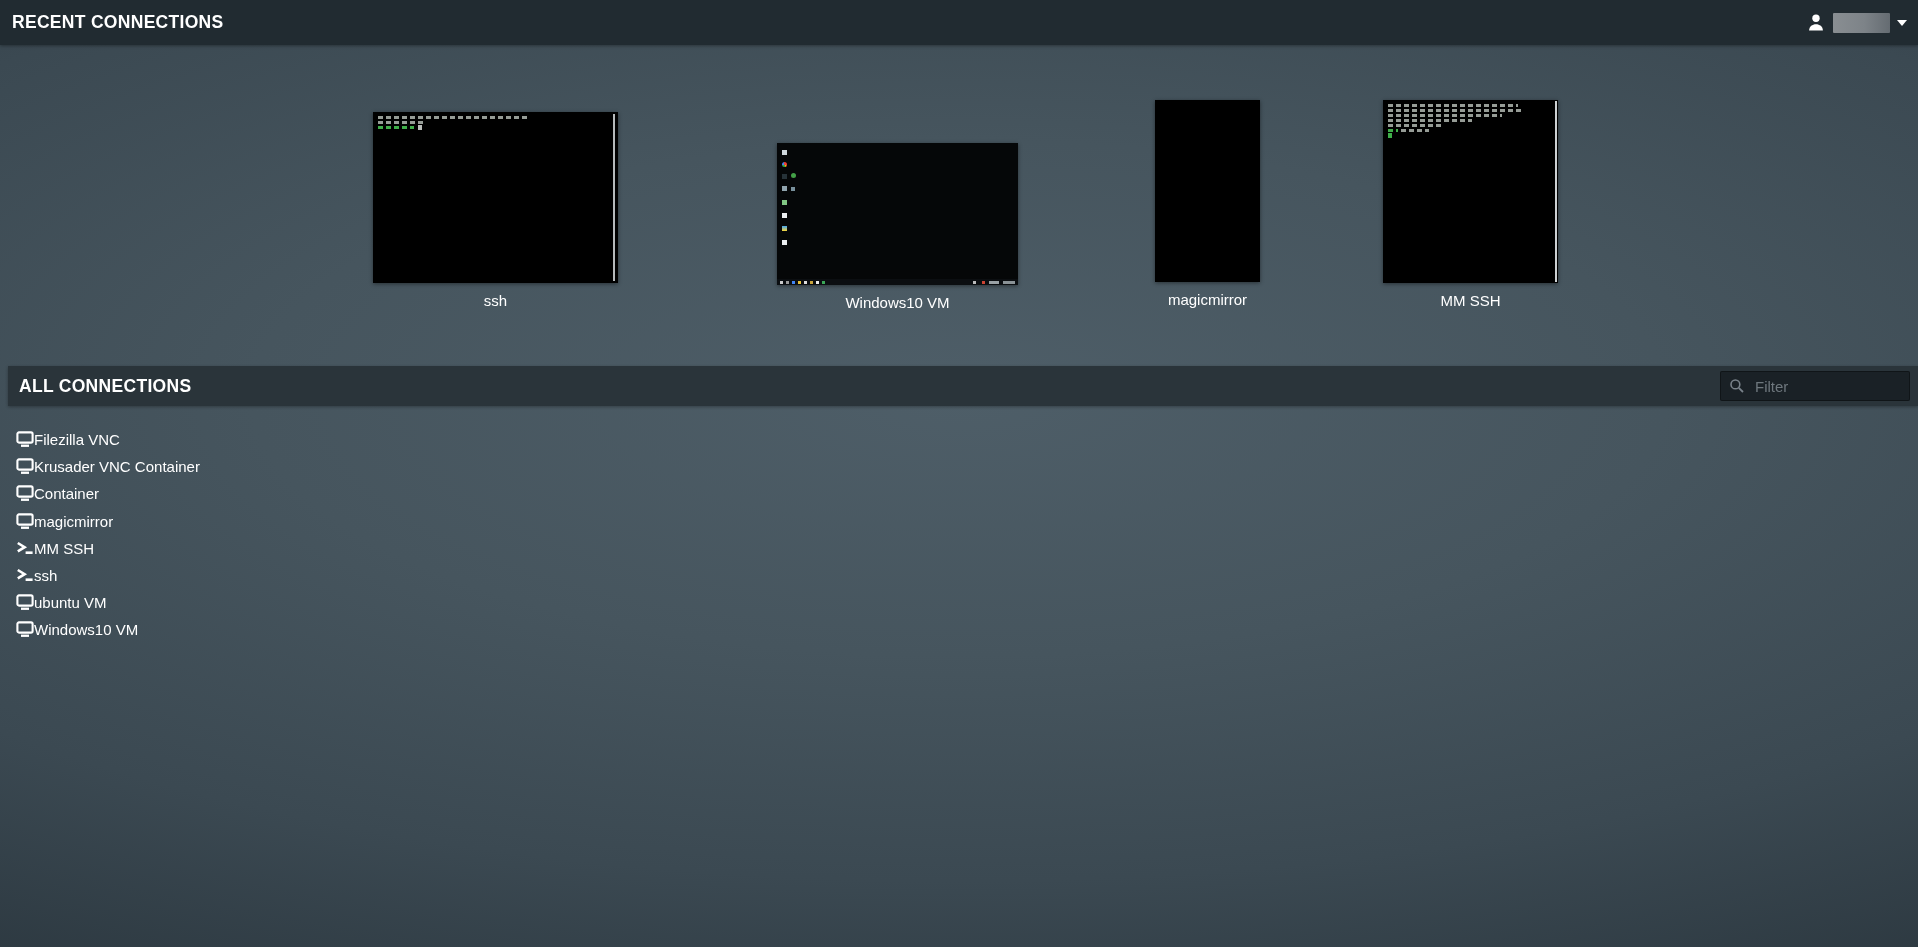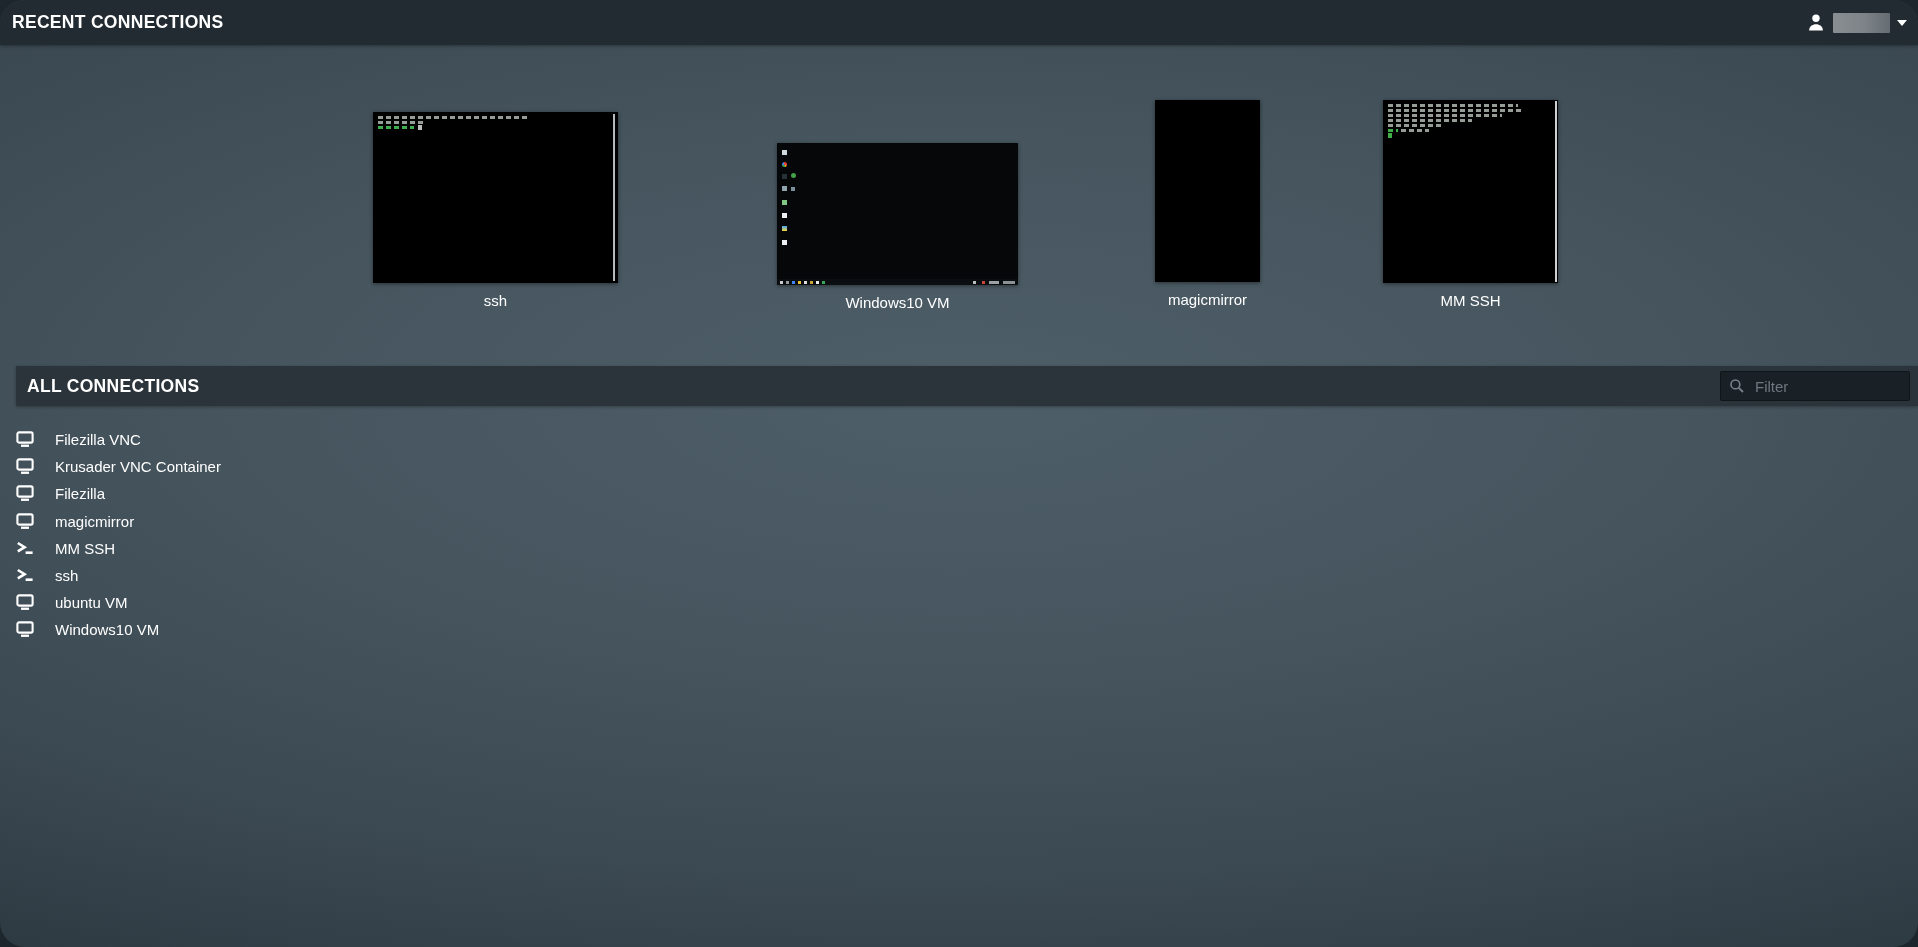--- a/index.html
+++ b/index.html
@@ -1,21 +1,20 @@
 <!DOCTYPE html>
 <html><head>
 <meta charset="utf-8">
 <style>
   html,body{margin:0;padding:0;background:#1c262c;}
   .page{
     position:relative;width:1918px;height:947px;overflow:hidden;
     font-family:"Liberation Sans",sans-serif;
     background:radial-gradient(ellipse 115% 85% at 50% 42%,
       #4e5e68 0%, #46555e 32%, #3b4952 60%, #2c3840 84%, #232e35 100%);
-    border-radius:25px;
   }
   
   .topbar{
     position:absolute;top:0;left:0;right:0;height:45px;
     background:#212b31;box-shadow:0 1px 3px rgba(0,0,0,.35);
     display:flex;align-items:center;justify-content:space-between;
     padding:0 9px;box-sizing:border-box;z-index:5;
   }
   .bar-title{
     margin:0 0 0 3px;color:#ffffff;font-size:17.5px;font-weight:bold;
@@ -44,36 +43,36 @@
     color:#969c96;}
   .tline.green{color:#3fae49;}
   .tcursor{position:absolute;width:4px;height:5px;background:#b9bdb9;}
   .scrollstrip{position:absolute;width:2px;background:#c2c6c8;}
   
   .dicon{position:absolute;width:5px;height:5px;}
   .taskbar{position:absolute;left:0;right:0;bottom:0;height:6px;background:#0b0e11;}
   .tbdot{position:absolute;top:2px;width:3px;height:3px;}
   
   .section-bar{
-    position:absolute;top:366px;left:16px;right:0;height:40px;background:#2a343a;
+    position:absolute;top:366px;left:8px;right:0;height:40px;background:#2a343a;
     box-shadow:0 1px 3px rgba(0,0,0,.3);
     display:flex;align-items:center;justify-content:space-between;
     padding:6px 8px;box-sizing:border-box;z-index:5;
   }
   .filter-box{
     display:flex;align-items:center;width:190px;height:30px;background:#1a2126;
     border-radius:2px;padding:0 9px;box-sizing:border-box;gap:8px;
     box-shadow:inset 0 0 0 1px rgba(0,0,0,.35);
   }
   .filter-input{flex:1;min-width:0;background:transparent;border:none;outline:none;
     color:#cfd6da;font-size:15px;font-family:"Liberation Sans",sans-serif;}
   .filter-input::placeholder{color:#6e777d;opacity:1;}
   
   .conn-list{position:absolute;top:426px;left:16px;list-style:none;margin:0;padding:0;}
-  .conn-item{display:flex;align-items:center;height:27.2px;gap:21px;
+  .conn-item{display:flex;align-items:center;height:27.2px;gap:0;
     color:#ffffff;font-size:15px;cursor:pointer;white-space:nowrap;}
   .conn-icon{display:flex;align-items:center;justify-content:center;width:18px;}
 </style>
 </head>
 <body>
 
 <div class="page">
 
   <div class="topbar">
     <h1 class="bar-title">RECENT CONNECTIONS</h1>
@@ -182,21 +181,21 @@
       </span>
       <span>Krusader VNC Container</span>
     </li>
     <li class="conn-item">
       <span class="conn-icon">
         <svg width="18" height="17" viewBox="0 0 18 17">
             <rect x="1.4" y="1.4" width="15.2" height="10.2" rx="1.6" fill="none" stroke="#fff" stroke-width="2.1"></rect>
             <rect x="5" y="13.6" width="8" height="2.3" fill="#fff"></rect>
           </svg>
       </span>
-      <span>Filezilla</span>
+      <span>Container</span>
     </li>
     <li class="conn-item">
       <span class="conn-icon">
         <svg width="18" height="17" viewBox="0 0 18 17">
             <rect x="1.4" y="1.4" width="15.2" height="10.2" rx="1.6" fill="none" stroke="#fff" stroke-width="2.1"></rect>
             <rect x="5" y="13.6" width="8" height="2.3" fill="#fff"></rect>
           </svg>
       </span>
       <span>magicmirror</span>
     </li>

